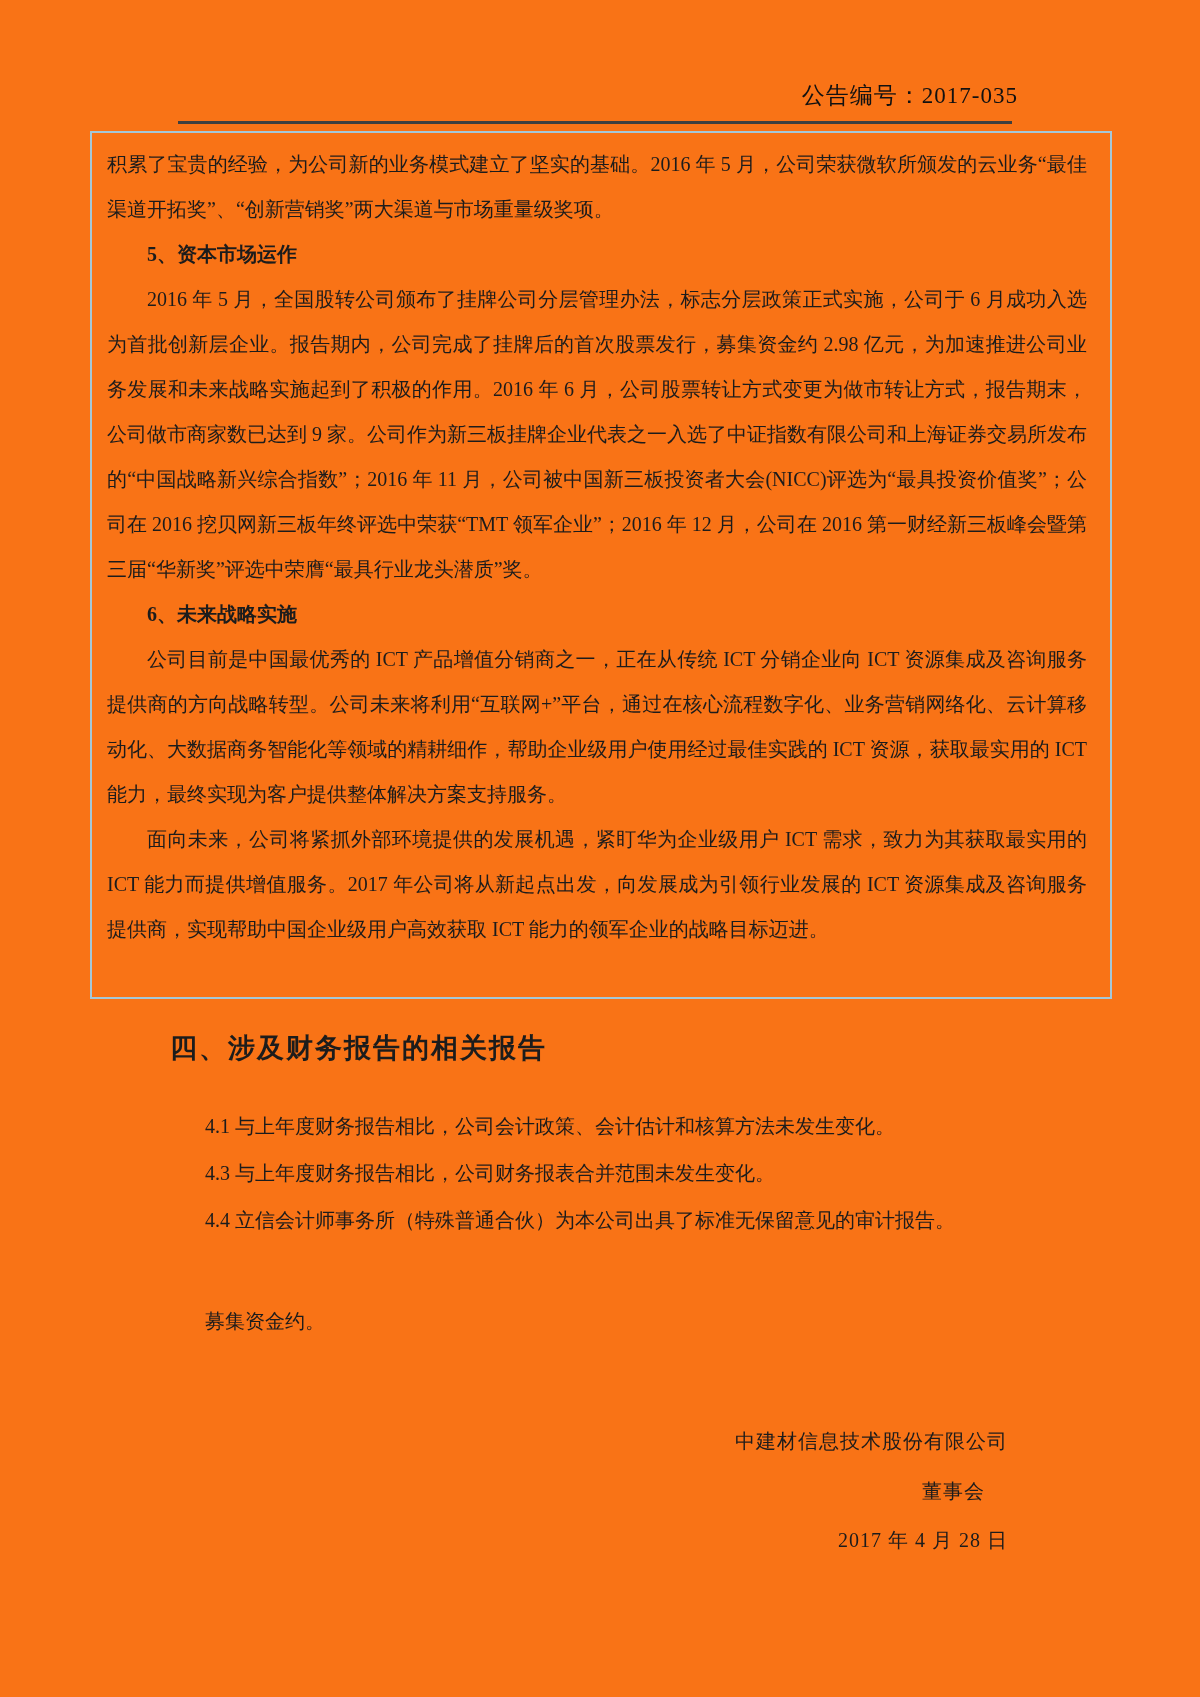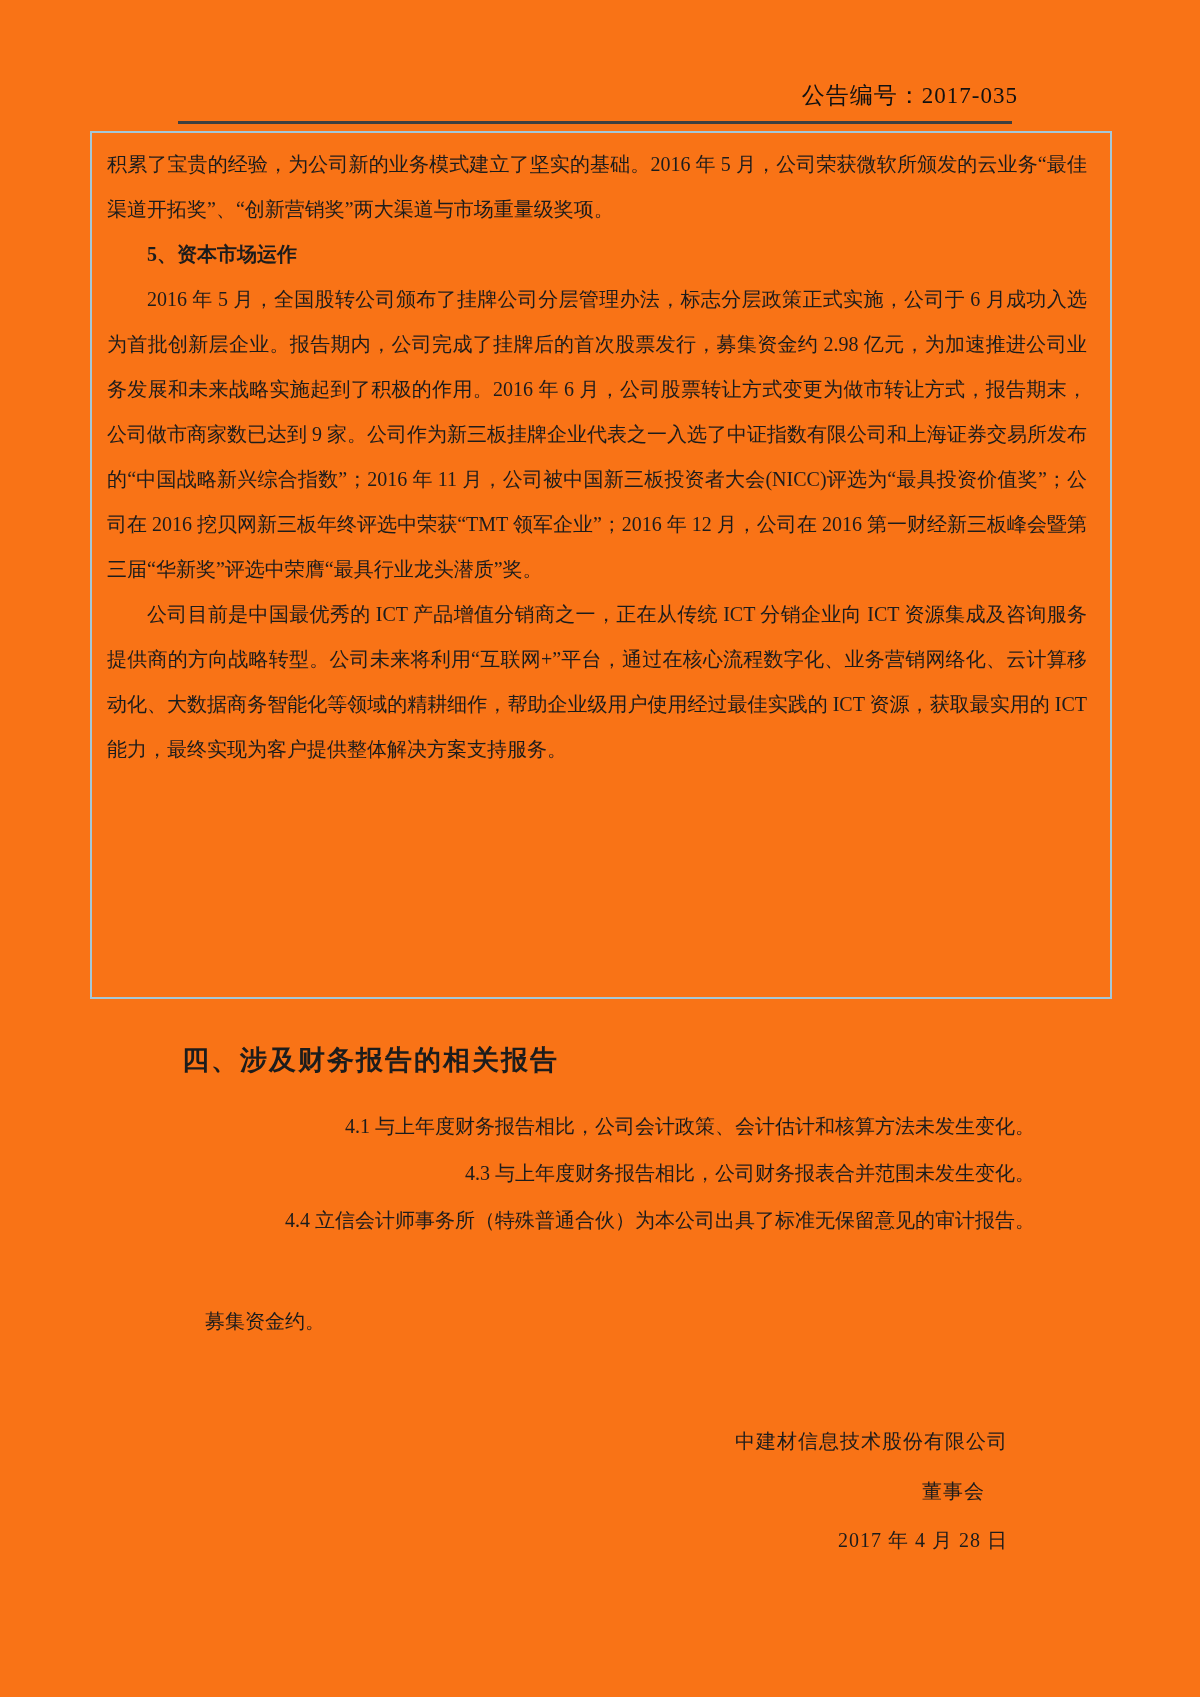--- a/index.html
+++ b/index.html
@@ -56,37 +56,36 @@
   }
   .content-box .box-heading {
     margin: 0;
     font-weight: bold;
     text-indent: 2em;
   }
   .sec4-title {
     position: absolute;
     top: 1030px;
     left: 170px;
-    margin: 12px;
+    margin: 0;
     font-size: 27px;
     font-weight: bold;
     letter-spacing: 2px;
     white-space: nowrap;
   }
   .sec4-items {
     position: absolute;
     top: 1103px;
     left: 205px;
     width: 830px;
     font-size: 20px;
   }
   .sec4-items .item {
     line-height: 47px;
     white-space: nowrap;
-    text-align: right;
   }
   .closing {
     position: absolute;
     top: 1308px;
     left: 205px;
     font-size: 20px;
   }
   .sig {
     position: absolute;
     font-size: 20px;
@@ -103,21 +102,23 @@
 <div class="page">
 
   <div class="doc-number">公告编号：2017-035</div>
 
   <div class="header-rule"></div>
 
   <div class="content-box" id="content-box">
       <div class="para no-indent">积累了宝贵的经验，为公司新的业务模式建立了坚实的基础。2016 年 5 月，公司荣获微软所颁发的云业务“最佳渠道开拓奖”、“创新营销奖”两大渠道与市场重量级奖项。</div>
       <div class="box-heading">5、资本市场运作</div>
       <div class="para">2016 年 5 月，全国股转公司颁布了挂牌公司分层管理办法，标志分层政策正式实施，公司于 6 月成功入选为首批创新层企业。报告期内，公司完成了挂牌后的首次股票发行，募集资金约 2.98 亿元，为加速推进公司业务发展和未来战略实施起到了积极的作用。2016 年 6 月，公司股票转让方式变更为做市转让方式，报告期末，公司做市商家数已达到 9 家。公司作为新三板挂牌企业代表之一入选了中证指数有限公司和上海证券交易所发布的“中国战略新兴综合指数”；2016 年 11 月，公司被中国新三板投资者大会(NICC)评选为“最具投资价值奖”；公司在 2016 挖贝网新三板年终评选中荣获“TMT 领军企业”；2016 年 12 月，公司在 2016 第一财经新三板峰会暨第三届“华新奖”评选中荣膺“最具行业龙头潜质”奖。</div>
+      <div class="box-heading">6、未来战略实施</div>
       <div class="para">公司目前是中国最优秀的 ICT 产品增值分销商之一，正在从传统 ICT 分销企业向 ICT 资源集成及咨询服务提供商的方向战略转型。公司未来将利用“互联网+”平台，通过在核心流程数字化、业务营销网络化、云计算移动化、大数据商务智能化等领域的精耕细作，帮助企业级用户使用经过最佳实践的 ICT 资源，获取最实用的 ICT 能力，最终实现为客户提供整体解决方案支持服务。</div>
+      <div class="para">面向未来，公司将紧抓外部环境提供的发展机遇，紧盯华为企业级用户 ICT 需求，致力为其获取最实用的 ICT 能力而提供增值服务。2017 年公司将从新起点出发，向发展成为引领行业发展的 ICT 资源集成及咨询服务提供商，实现帮助中国企业级用户高效获取 ICT 能力的领军企业的战略目标迈进。</div>
     </div>
 
   <h2 class="sec4-title">四、涉及财务报告的相关报告</h2>
 
   <div class="sec4-items" id="sec4-items">
       <div class="item">4.1 与上年度财务报告相比，公司会计政策、会计估计和核算方法未发生变化。</div>
       <div class="item">4.3 与上年度财务报告相比，公司财务报表合并范围未发生变化。</div>
       <div class="item">4.4 立信会计师事务所（特殊普通合伙）为本公司出具了标准无保留意见的审计报告。</div>
     </div>
 

